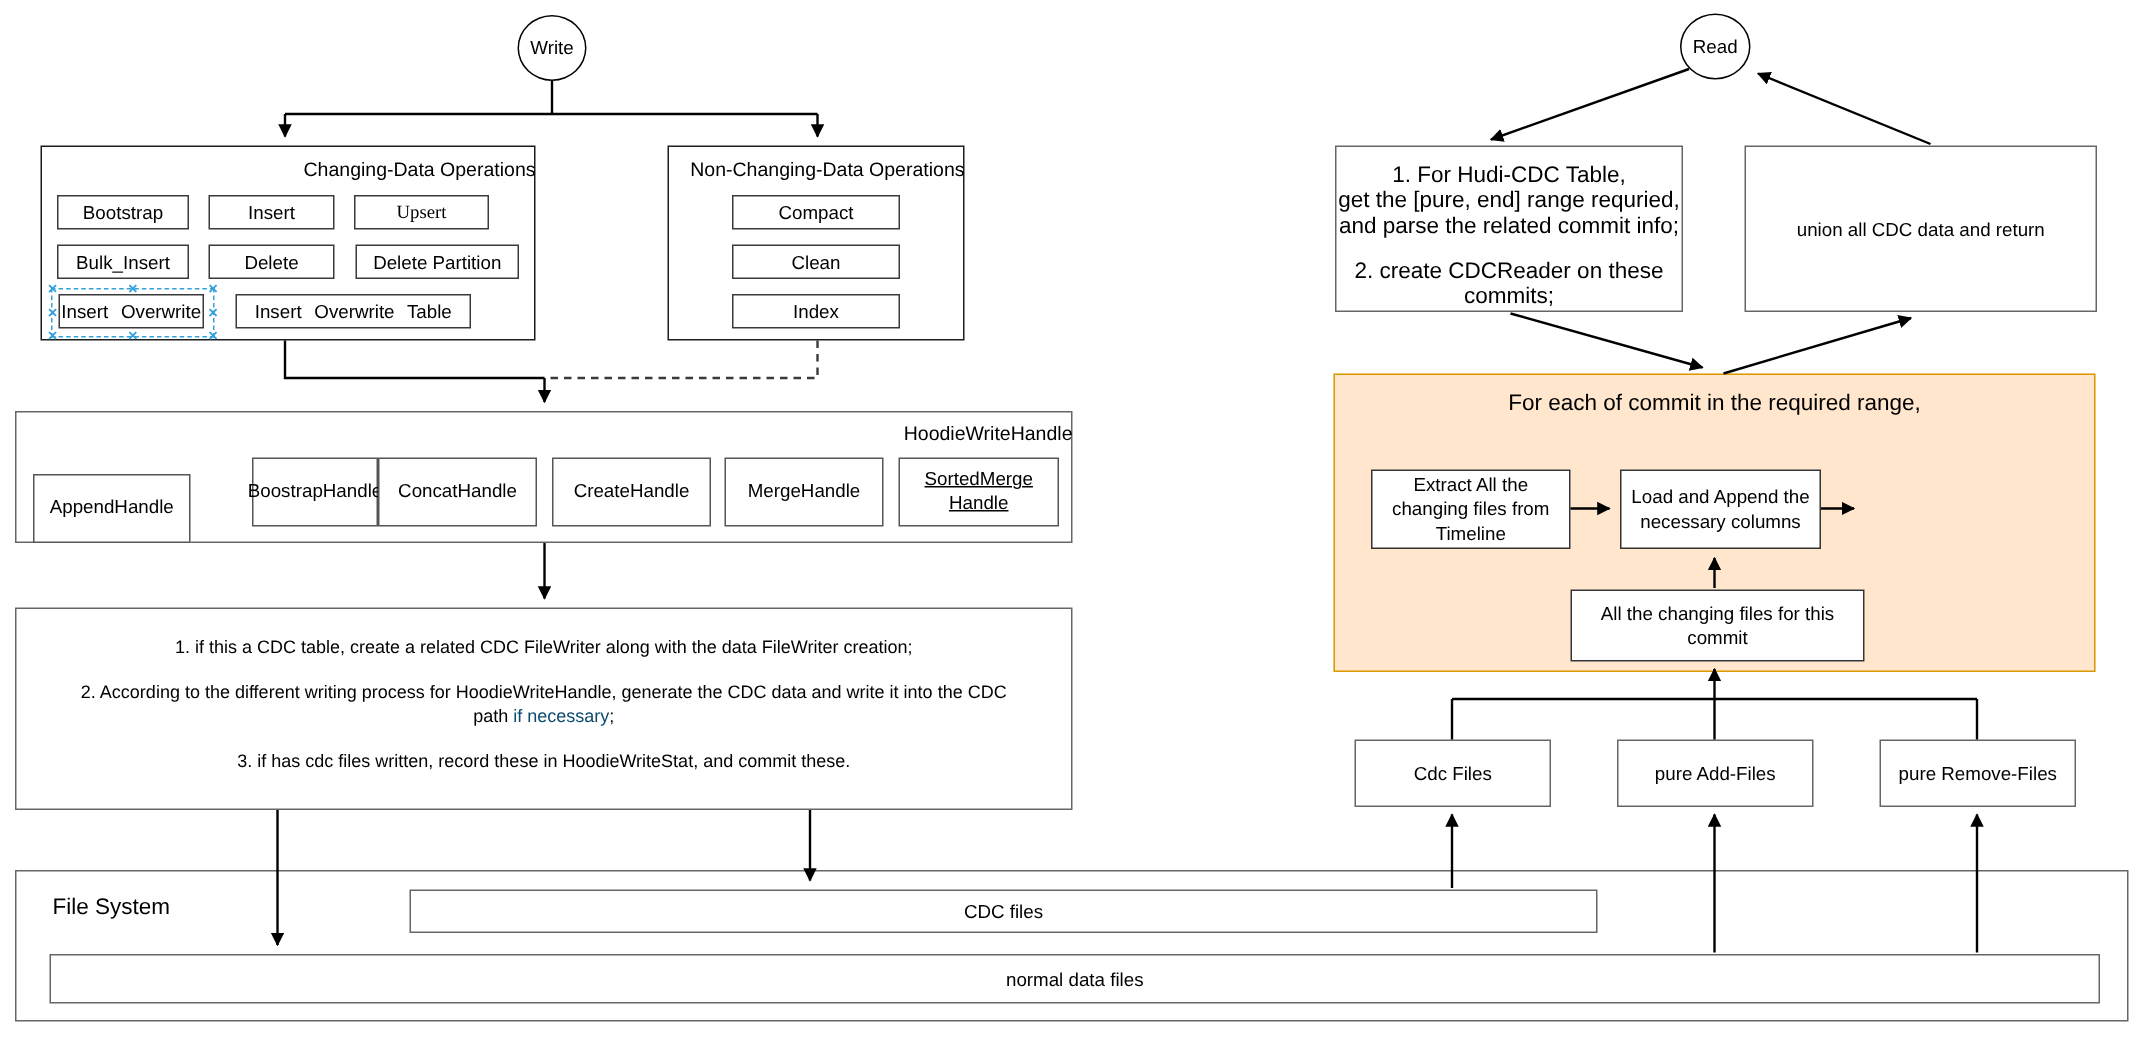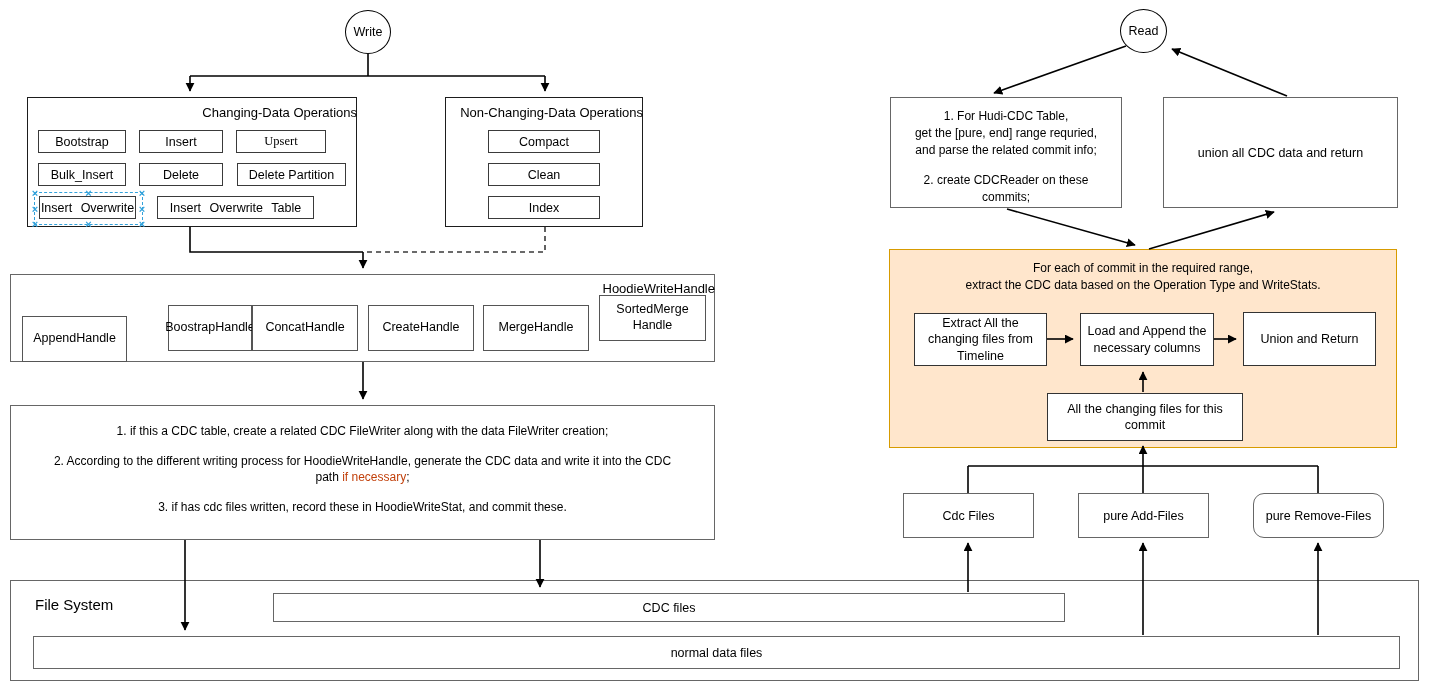--- a/index.html
+++ b/index.html
@@ -9,26 +9,26 @@
   .ctr{display:flex;align-items:center;justify-content:center;text-align:center;}
   .circle{border:1.7px solid #000;border-radius:50%;background:#fff;font-size:12.5px;}
   .frame{background:#fff;border:1.8px solid #1d1d1d;}
   .frame-gray{background:#fff;border:1.8px solid #666;}
   .boxtitle{position:absolute;left:0;right:0;text-align:right;font-size:13px;}
   .op{position:absolute;box-sizing:border-box;background:#fff;border:1.6px solid #3a3a3a;
       display:flex;align-items:center;justify-content:center;font-size:12.5px;text-align:center;}
   .hnd{position:absolute;box-sizing:border-box;background:#fff;border:1.7px solid #555;
       display:flex;align-items:center;justify-content:center;font-size:12.5px;text-align:center;line-height:1.25;padding:2px;}
   .wsp{word-spacing:5px;}
-  .txt{font-size:12px;line-height:17px;text-align:center;}
+  .txt{font-size:15px;line-height:17px;text-align:center;}
   .steps{font-size:12px;line-height:16px;text-align:center;}
   .orange{background:#FFE6CC;border:1.7px solid #D79B00;}
   .wbox{position:absolute;box-sizing:border-box;background:#fff;border:1.6px solid #333;
       display:flex;align-items:center;justify-content:center;text-align:center;font-size:12.5px;line-height:1.3;padding:2px;}
-  .red{color:#c2410c;}
+  .red{color:#0c4a6e;}
   .sel{position:absolute;border:1.4px dashed #33A2DB;background:transparent;}
   .selh{position:absolute;color:#33A2DB;font-size:11px;font-weight:bold;line-height:0;
         transform:translate(-50%,-50%);}
   svg.conn{position:absolute;left:0;top:0;pointer-events:none;z-index:6;}
   .fslabel{font-size:15px;}
 </style>
 </head>
 <body>
 
 <div id="canvas">
@@ -66,21 +66,21 @@
   <div class="op" style="left:488px;top:163px;width:112px;height:23px;">Clean</div>
   <div class="op" style="left:488px;top:196px;width:112px;height:23px;">Index</div>
 
   <div class="abs frame-gray" style="left:10px;top:274px;width:705px;height:88px;"></div>
   <div class="abs boxtitle" style="left:10px;top:281px;width:705px;">HoodieWriteHandle</div>
   <div class="hnd" style="left:22px;top:305px;width:105px;height:46px;margin-top:11px;">AppendHandle</div>
   <div class="hnd" style="left:136px;top:305px;width:84px;height:46px;margin-left:32px;">BoostrapHandle</div>
   <div class="hnd" style="left:368px;top:305px;width:106px;height:46px;">CreateHandle</div>
   <div class="hnd" style="left:252px;top:305px;width:106px;height:46px;">ConcatHandle</div>
   <div class="hnd" style="left:483px;top:305px;width:106px;height:46px;">MergeHandle</div>
-  <div class="hnd" style="left:599px;top:295px;width:107px;height:46px;">SortedMerge Handle</div>
+  <div class="hnd" style="left:599px;top:305px;width:107px;height:46px;text-decoration:underline;">SortedMerge Handle</div>
 
   <div class="abs frame-gray" style="left:10px;top:405px;width:705px;height:135px;">
     <div class="steps" style="padding:17px 8px 0 8px;">
       <div>1. if this a CDC table, create a related CDC FileWriter along with the data FileWriter creation;</div>
       <div style="height:14px;"></div>
       <div>
         <span>2. According to the different writing process for HoodieWriteHandle, generate the CDC data and write it into the CDC</span><br>
         <span>path </span><span class="red">if necessary</span><span>;</span>
       </div>
       <div style="height:14px;"></div>
@@ -112,35 +112,33 @@
     </div>
   </div>
 
   <div class="abs frame-gray ctr" style="left:1163px;top:97px;width:235px;height:111px;font-size:12.5px;">
     <span>union all CDC data and return</span>
   </div>
 
   <div class="abs orange" style="left:889px;top:249px;width:508px;height:199px;">
     <div class="txt" style="padding-top:10px;">
       <div>For each of commit in the required range,</div>
-      <div>extract the CDC data based on the Operation Type and WriteStats.</div>
     </div>
   </div>
   <div class="wbox" style="left:914px;top:313px;width:133px;height:53px;">Extract All the changing files from Timeline</div>
   <div class="wbox" style="left:1080px;top:313px;width:134px;height:53px;">Load and Append the necessary columns</div>
-  <div class="wbox" style="left:1243px;top:312px;width:133px;height:54px;">Union and Return</div>
   <div class="wbox" style="left:1047px;top:393px;width:196px;height:48px;">All the changing files for this commit</div>
 
   <div class="abs frame-gray ctr" style="left:903px;top:493px;width:131px;height:45px;font-size:12.5px;">
     <span>Cdc Files</span>
   </div>
   <div class="abs frame-gray ctr" style="left:1078px;top:493px;width:131px;height:45px;font-size:12.5px;">
     <span>pure Add-Files</span>
   </div>
-  <div class="abs frame-gray ctr" style="left:1253px;top:493px;width:131px;height:45px;font-size:12.5px;border-radius:11px;">
+  <div class="abs frame-gray ctr" style="left:1253px;top:493px;width:131px;height:45px;font-size:12.5px;">
     <span>pure Remove-Files</span>
   </div>
 
   <svg class="conn" width="1429" height="693" viewBox="0 0 1429 693">
     <defs>
       <marker id="ah" markerWidth="10" markerHeight="10" refX="8.2" refY="4.5" orient="auto" markerUnits="userSpaceOnUse">
         <path d="M0,0 L9,4.5 L0,9 Z" fill="#000"></path>
       </marker>
     </defs>
     <g stroke="#000" stroke-width="1.6" fill="none">

